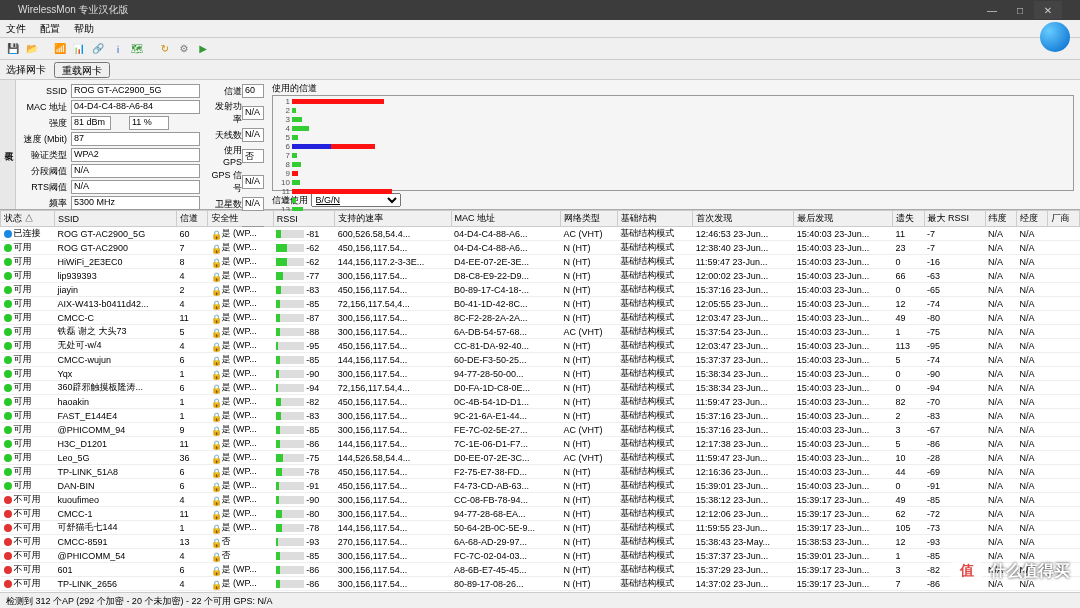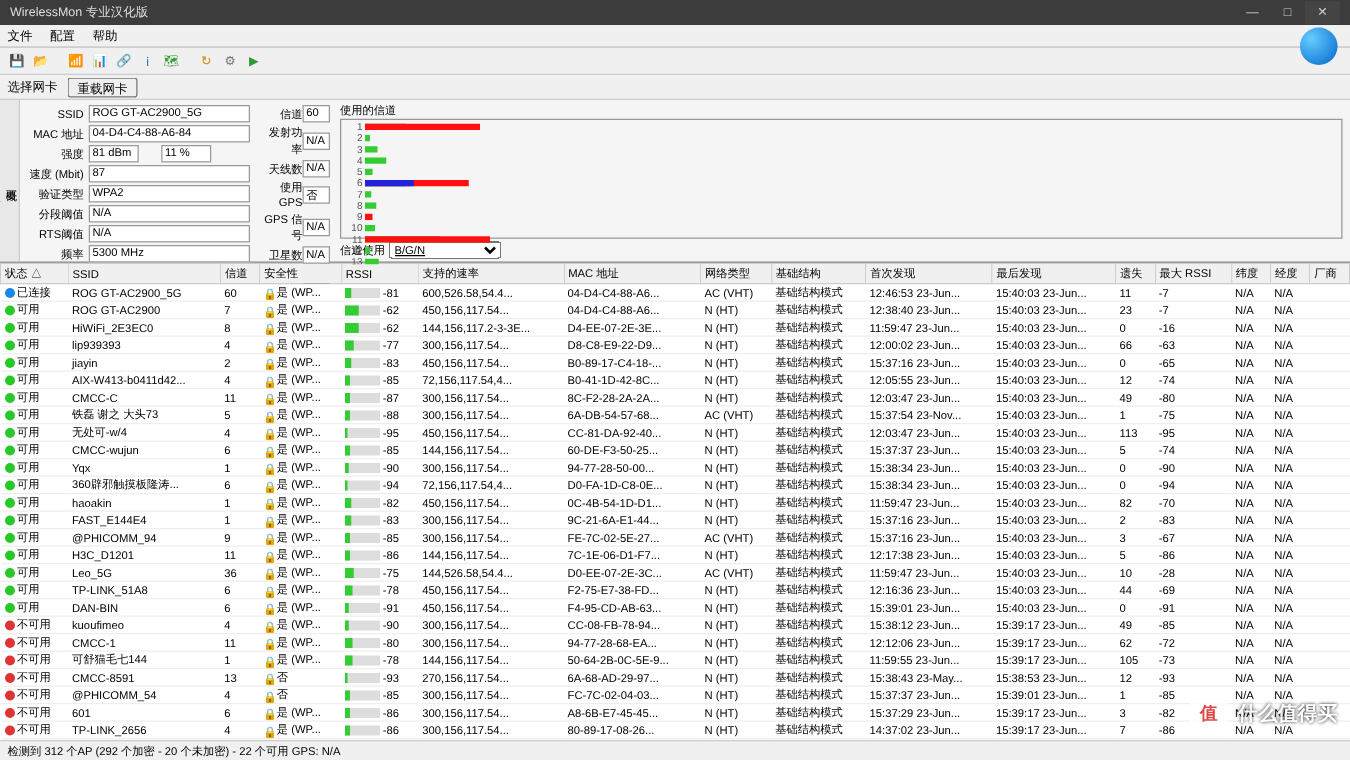--- a/index.html
+++ b/index.html
@@ -1,17 +1,17 @@
 <!DOCTYPE html>
 <html><head>
 <meta charset="utf-8">
 <style>
 * { margin:0; padding:0; box-sizing:border-box; font-family:"Microsoft YaHei",Tahoma,sans-serif; }
 body { width:1080px; height:608px; background:#2b2b2b; overflow:hidden; font-size:10px; color:#000; }
-.titlebar { height:20px; background:#3c3c3c; display:flex; align-items:center; padding:0 8px; color:#ddd; }
+.titlebar { height:20px; background:#3c3c3c; display:flex; align-items:center; padding:0 18px; color:#ddd; }
 .titlebar .sp { flex:1; }
 .titlebar .btn { width:28px; height:18px; display:flex; align-items:center; justify-content:center; color:#ccc; }
 .titlebar .btn.close{background:#444;}
 .menubar { height:18px; background:#f0f0f0; display:flex; align-items:center; padding:0 6px; gap:14px; border-bottom:1px solid #ccc;}
 .toolbar { height:22px; background:#f0f0f0; display:flex; align-items:center; padding:0 6px; gap:3px; border-bottom:1px solid #ccc;}
 .tool-ico { width:16px; height:16px; display:flex; align-items:center; justify-content:center; }
 .card-row { height:20px; background:#f0f0f0; display:flex; align-items:center; padding:0 6px; gap:8px; border-bottom:1px solid #ccc;}
 .card-row select { font-size:10px; width:250px; height:16px; }
 .card-row button { font-size:10px; padding:0 6px; height:16px; }
 .globe { position:absolute; right:10px; top:22px; width:30px; height:30px; border-radius:50%; background:radial-gradient(circle at 30% 30%,#6cf,#06c); }
@@ -415,21 +415,21 @@
         <tr>
           <td><span class="dot" style="background:#28c828"></span>可用</td>
           <td>铁磊 谢之 大头73</td>
           <td>5</td>
           <td><span class="lock" style="color:#c80">🔒</span> 是 (WP...</td>
           <td><span class="rssi-bar"><i style="width:12%"></i></span>-88</td>
           <td>300,156,117.54...</td>
           <td>6A-DB-54-57-68...</td>
           <td>AC (VHT)</td>
           <td>基础结构模式</td>
-          <td>15:37:54 23-Nov...</td>
+          <td>15:37:54 23-Jun...</td>
           <td>15:40:03 23-Jun...</td>
           <td>1</td>
           <td>-75</td>
           <td>N/A</td>
           <td>N/A</td>
           <td></td>
         </tr>
         <tr>
           <td><span class="dot" style="background:#28c828"></span>可用</td>
           <td>无处可-w/4</td>
@@ -610,21 +610,21 @@
           <td>N/A</td>
           <td></td>
         </tr>
         <tr>
           <td><span class="dot" style="background:#28c828"></span>可用</td>
           <td>DAN-BIN</td>
           <td>6</td>
           <td><span class="lock" style="color:#c80">🔒</span> 是 (WP...</td>
           <td><span class="rssi-bar"><i style="width:9%"></i></span>-91</td>
           <td>450,156,117.54...</td>
-          <td>F4-95-CD-AB-63...</td>
+          <td>F4-73-CD-AB-63...</td>
           <td>N (HT)</td>
           <td>基础结构模式</td>
           <td>15:39:01 23-Jun...</td>
           <td>15:40:03 23-Jun...</td>
           <td>0</td>
           <td>-91</td>
           <td>N/A</td>
           <td>N/A</td>
           <td></td>
         </tr>

